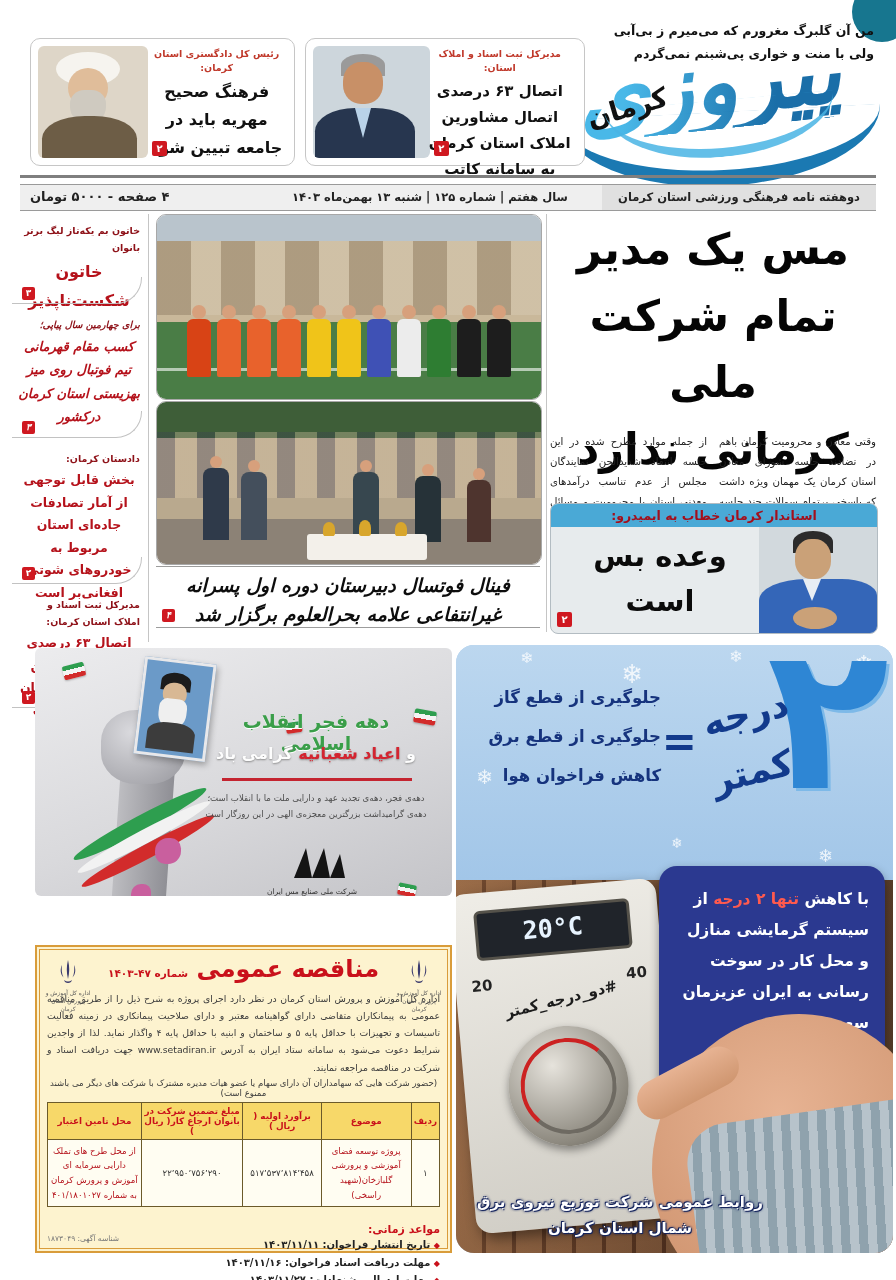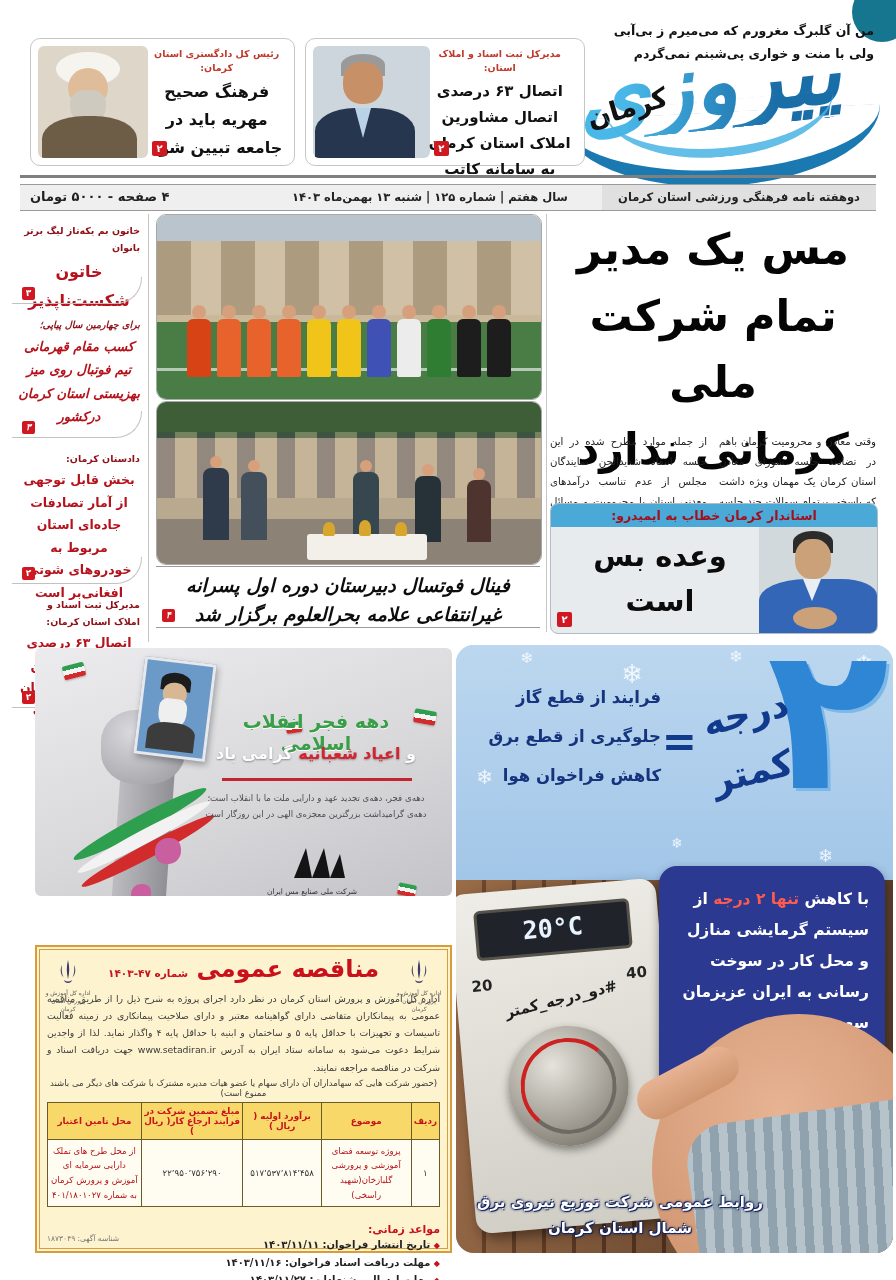--- a/index.html
+++ b/index.html
@@ -334,21 +334,21 @@
       <span class="num">شماره ۴۷-۱۴۰۳</span>
     </div>
     <div class="body">اداره کل آموزش و پرورش استان کرمان در نظر دارد اجرای پروژه به شرح ذیل را از طریق مناقصه عمومی به پیمانکاران متقاضی دارای گواهینامه معتبر و دارای صلاحیت پیمانکاری در زمینه فعالیت تاسیسات و تجهیزات با حداقل پایه ۵ و ساختمان و ابنیه با حداقل پایه ۴ واگذار نماید. لذا از واجدین شرایط دعوت می‌شود به سامانه ستاد ایران به آدرس www.setadiran.ir جهت دریافت اسناد و شرکت در مناقصه مراجعه نمایند.</div>
     <div class="note">(حضور شرکت هایی که سهامداران آن دارای سهام یا عضو هیات مدیره مشترک با شرکت های دیگر می باشند ممنوع است)</div>
     <table class="t-table">
       <tbody>
           <tr>
         <th style="width:7%;">ردیف</th>
         <th style="width:23%;">موضوع</th>
         <th style="width:20%;">برآورد اولیه ( ریال )</th>
-        <th style="width:26%;">مبلغ تضمین شرکت در فرایند ارجاع کار( ریال )</th>
+        <th style="width:26%;">مبلغ تضمین شرکت در بانوان ارجاع کار( ریال )</th>
         <th style="width:24%;">محل تامین اعتبار</th>
       </tr>
       <tr>
         <td>۱</td>
         <td class="red">پروژه توسعه فضای آموزشی و پرورشی گلبازخان(شهید راسخی)</td>
         <td>۵۱۷٬۵۳۷٬۸۱۴٬۴۵۸</td>
         <td>۲۲٬۹۵۰٬۷۵۶٬۲۹۰</td>
         <td class="red">از محل طرح های تملک دارایی سرمایه ای آموزش و پرورش کرمان به شماره ۴۰۱/۱۸۰۱۰۲۷</td>
       </tr>
     </tbody>
@@ -370,21 +370,21 @@
       <span class="abs snow" style="right:250px;top:14px;font-size:26px;"></span>
       <span class="abs snow" style="right:360px;top:4px;font-size:15px;"></span>
       <span class="abs snow" style="right:400px;top:120px;font-size:20px;"></span>
       <span class="abs snow" style="right:210px;top:190px;font-size:14px;"></span>
       <span class="abs snow" style="right:60px;top:200px;font-size:18px;"></span>
       <div class="big2">۲</div>
       <div class="w1">درجه</div>
       <div class="w2">کمتر</div>
       <div class="eq">=</div>
       <div class="benefits">
-        <div>فرایند از قطع گاز</div>
+        <div>جلوگیری از قطع گاز</div>
         <div>جلوگیری از قطع برق</div>
         <div>کاهش فراخوان هوا</div>
       </div>
     </div>
     <div class="photosec">
       <div class="planks"></div>
       <div class="thermo">
         <div class="lcd">20°C</div>
         <div class="scaleL">20</div>
         <div class="scaleR">40</div>

